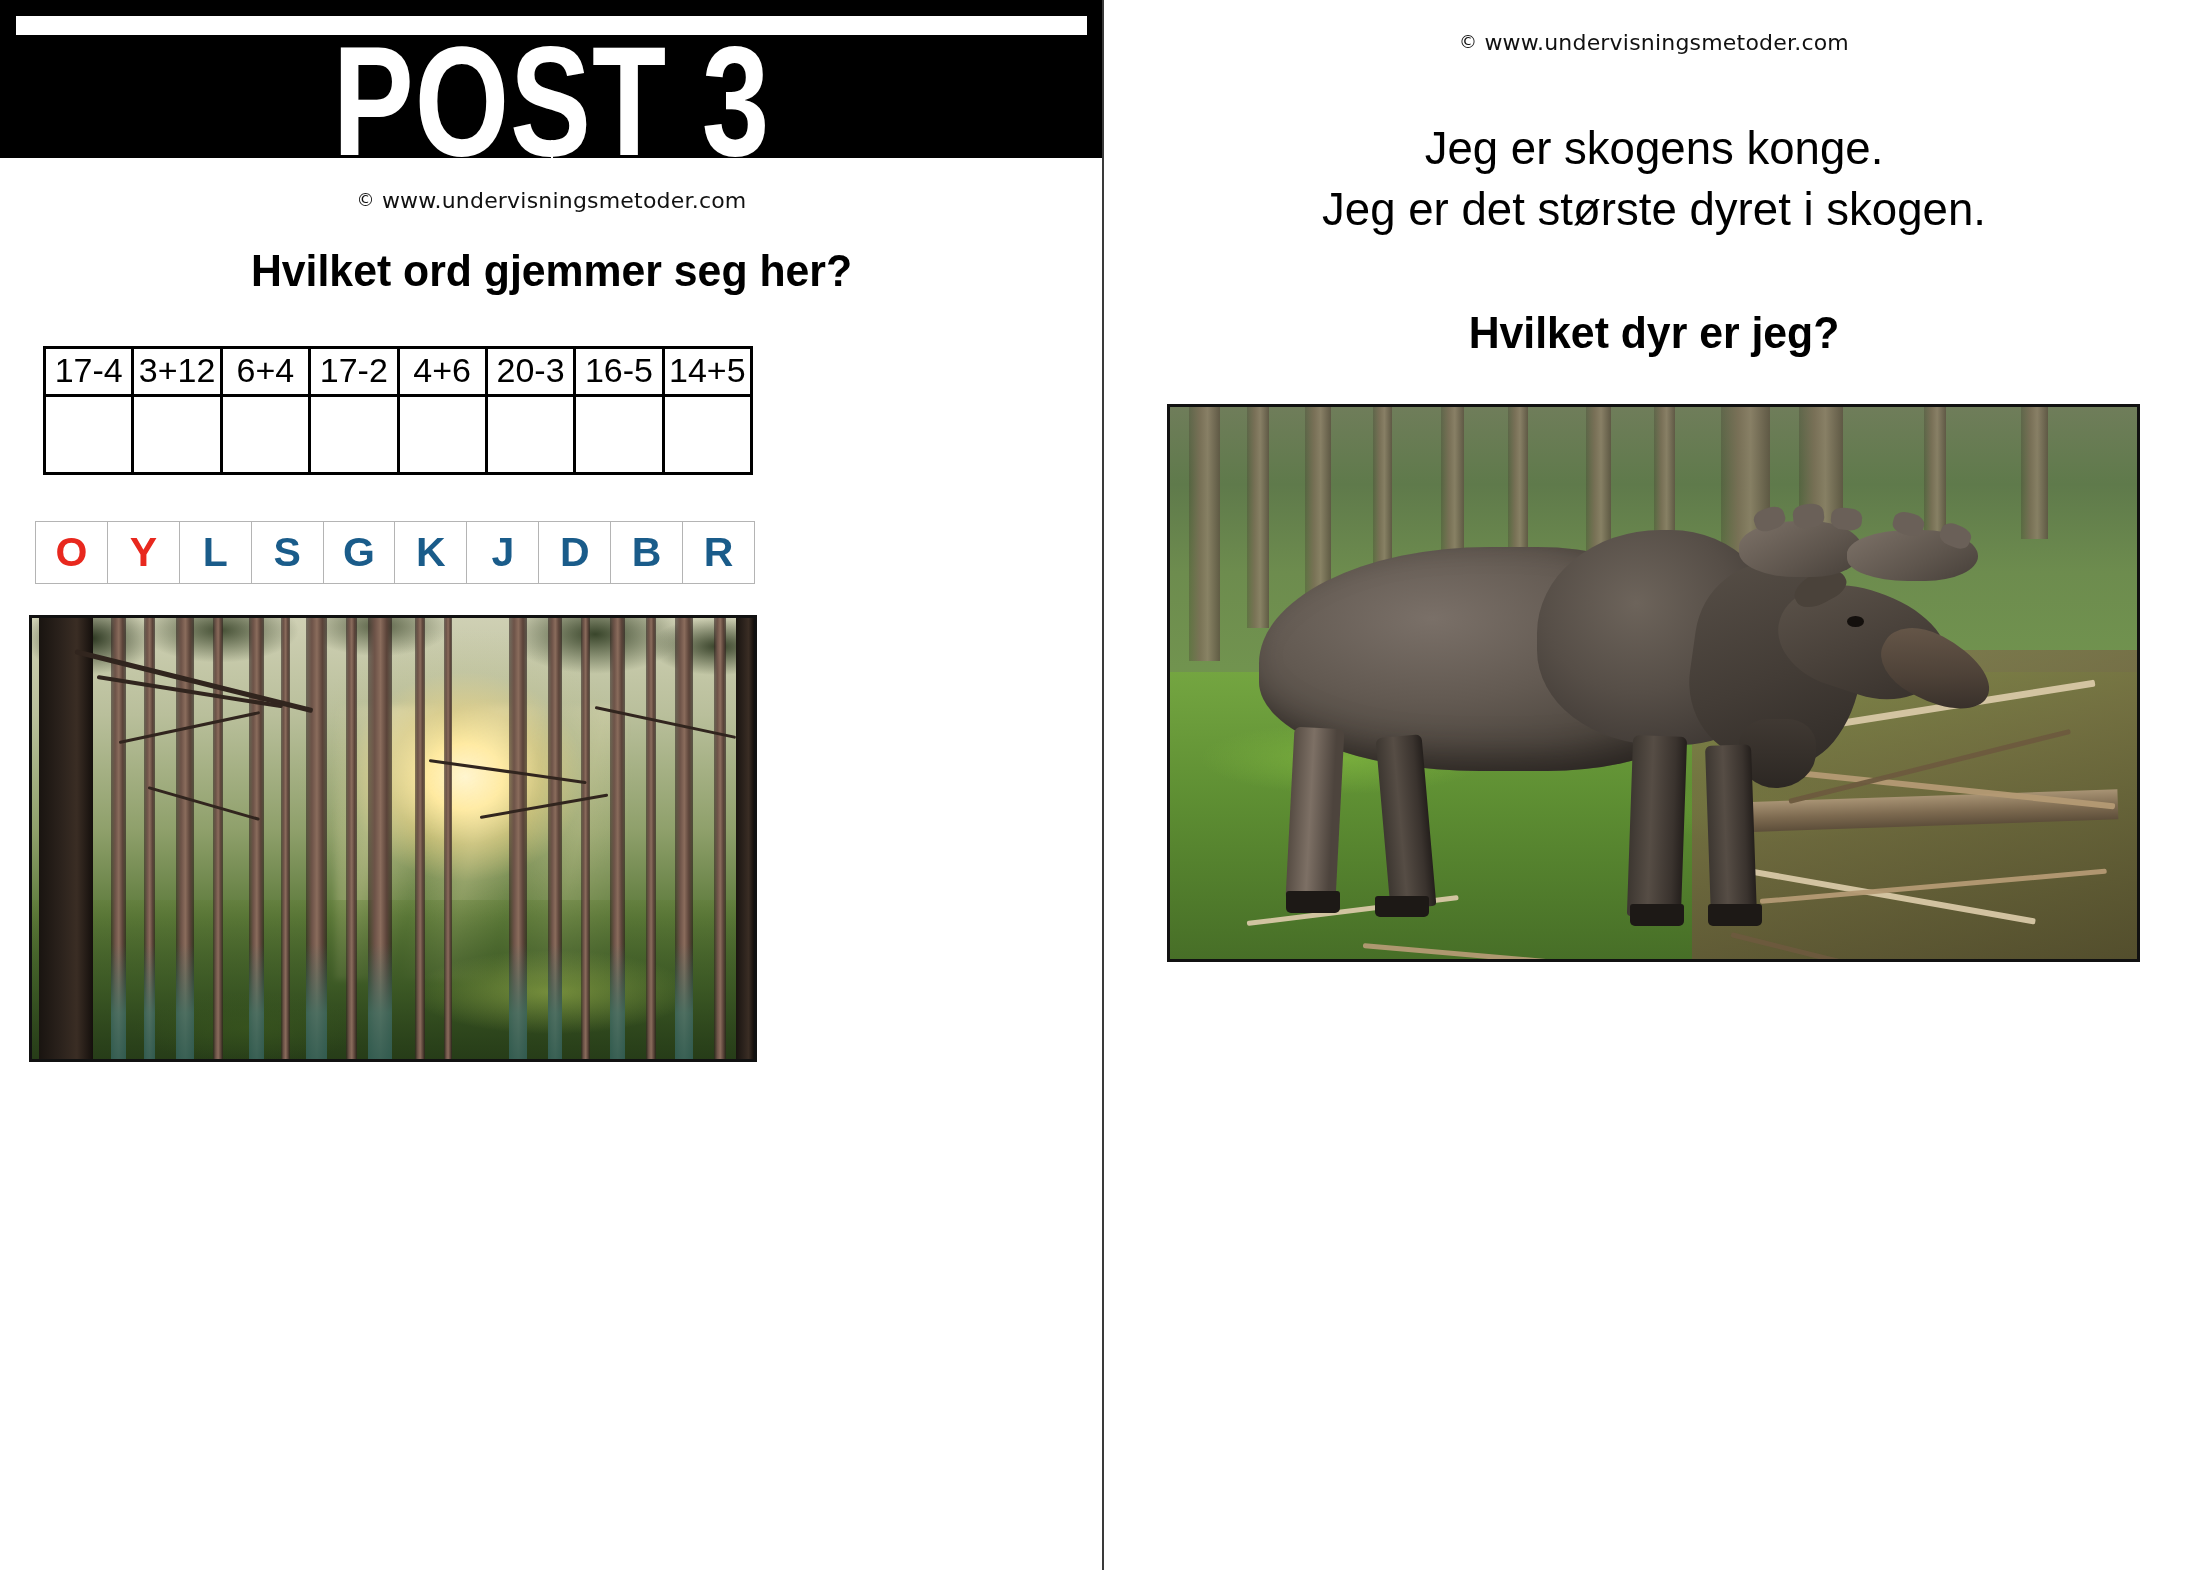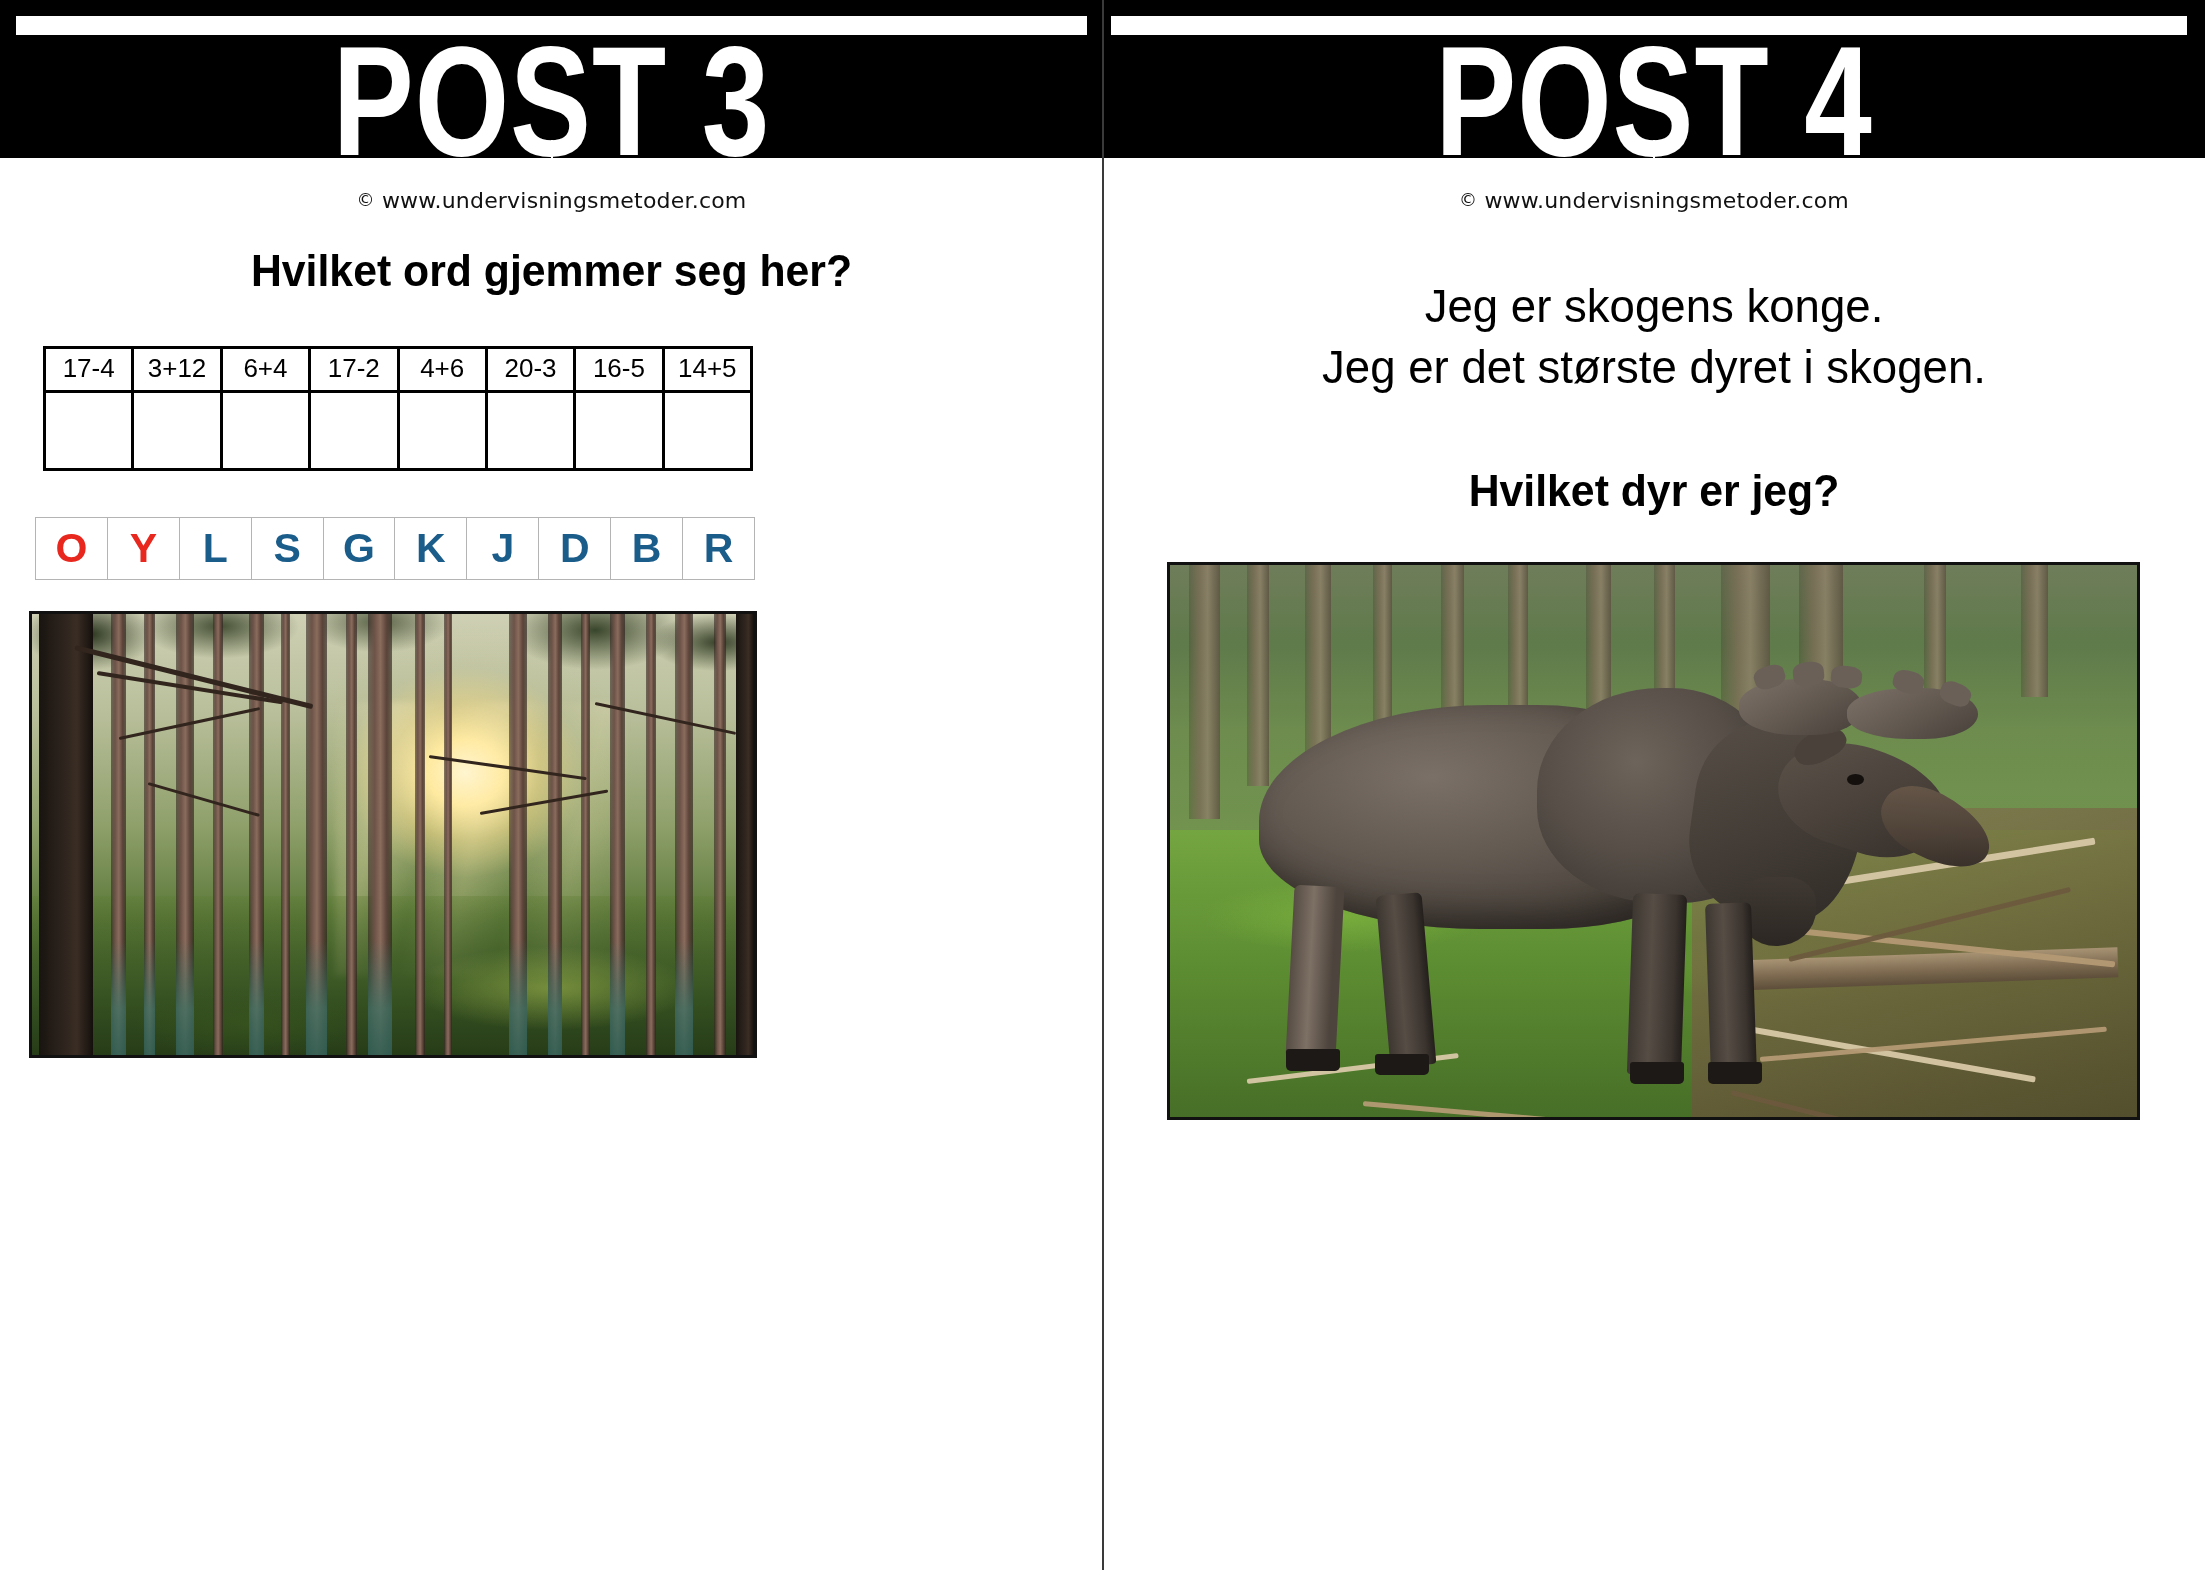--- a/index.html
+++ b/index.html
@@ -106,21 +106,21 @@
   .expr-table {
     border-collapse: collapse;
     margin: 49px 0 0 43px;
     width: 710px;
     table-layout: fixed;
   }
   .expr-table td {
     border: 3px solid #000;
     text-align: center;
     font-family: "Liberation Sans Narrow", "Liberation Sans", sans-serif;
-    font-size: 26px;
+    font-size: 34px;
     color: #000;
     transform: none;
   }
   .expr-table tr.expr-row td { height: 44px; padding: 2px 0 4px; }
   .expr-table tr.ans-row  td { height: 78px; }
 
   .key-table {
     border-collapse: collapse;
     margin: 46px 0 0 35px;
     width: 720px;
@@ -439,25 +439,20 @@
         </div>
       </div>
 
     </div>
   </section>
 
   <div class="divider"></div>
 
   <section class="panel right">
 
-    <header class="hdr">
-      <div class="whitebar"></div>
-      <div class="title">POST 4</div>
-      <div class="crosshair"></div>
-    </header>
 
     <div class="body">
 
       <div class="copyright">
         <span class="c-mark">©</span>
         <span>www.undervisningsmetoder.com</span>
       </div>
 
       <p class="riddle">
         <span>Jeg er skogens konge.</span><br>

